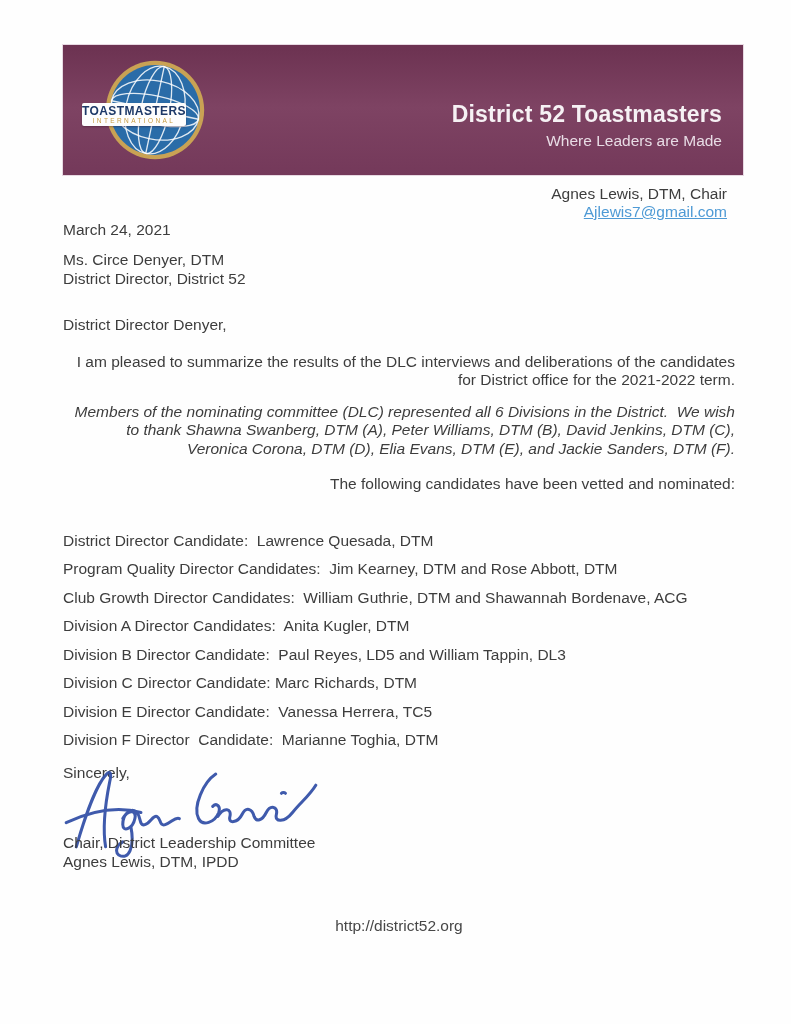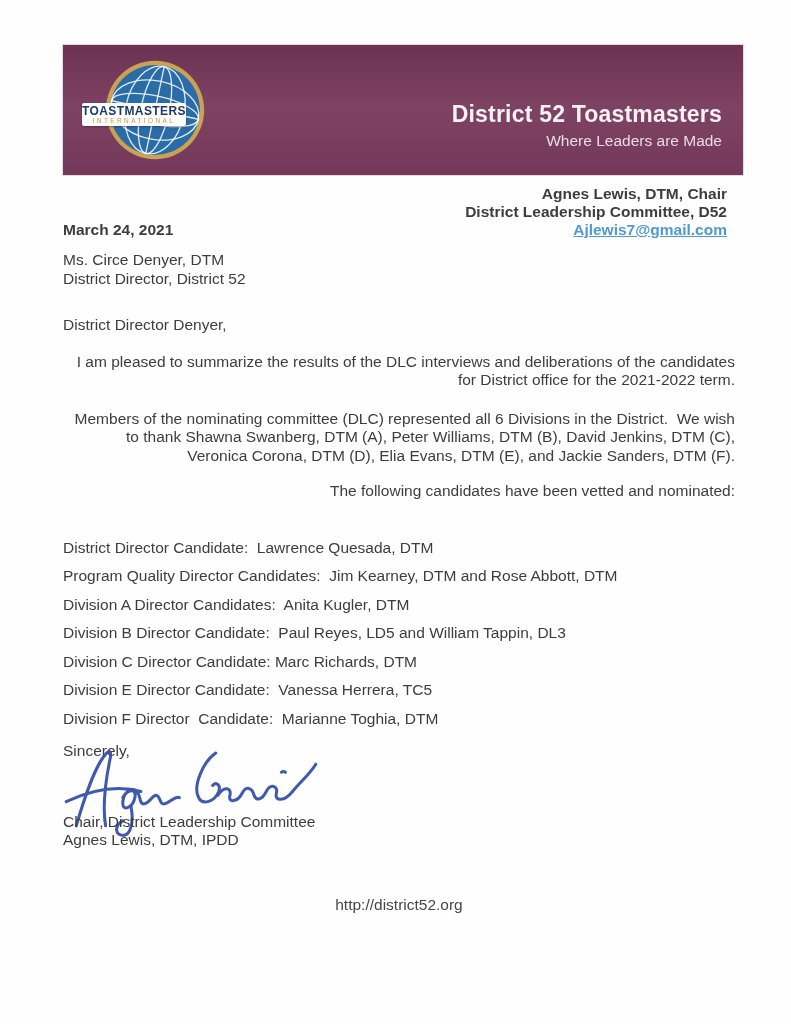--- a/index.html
+++ b/index.html
@@ -25,28 +25,28 @@
     display:flex;flex-direction:column;align-items:center;justify-content:center;
     box-shadow:0 1px 2px rgba(40,10,30,.35);
   }
   .logo-box .wordmark{font-weight:bold;font-size:12px;letter-spacing:.4px;color:#1d3968;line-height:12px;}
   .logo-box .wordmark2{font-size:6.5px;letter-spacing:2.4px;color:#c59a3f;line-height:8px;}
   .banner-text{position:absolute;right:21px;top:56px;text-align:right;}
   .org-title{font-size:23px;font-weight:bold;color:#f6f1f4;line-height:26px;letter-spacing:.2px;}
   .org-tagline{font-size:15.5px;color:#e8dce5;margin-top:5px;}
   
   .content{position:absolute;left:63px;top:175px;width:672px;font-size:15.5px;line-height:18.5px;}
-  .intro-row{position:relative;margin-top:10px;height:54px;font-weight:bold;}
+  .intro-row{position:relative;margin-top:10px;height:54px;}
   .contact{position:absolute;right:8px;top:0;text-align:right;line-height:18px;}
   .email-link{text-decoration:underline;cursor:pointer;}
   .date-line{position:absolute;left:0;bottom:0;line-height:18px;}
   .recipient{margin-top:12px;}
   .salutation{margin-top:28px;}
   .para1{margin-top:18px;}
-  .para2{margin-top:20px;}
+  .para2{margin-top:13px;font-style:italic;}
   .para3{margin-top:17px;}
   p,.pre{white-space:pre-wrap;margin:0;text-align:right;}
   .candidates{margin-top:33px;}
   .candidate-line{line-height:28.5px;white-space:pre-wrap;}
   .closing{margin-top:9px;}
   .signature-wrap{position:relative;height:52px;margin-top:0;}
   .signature-wrap svg{position:absolute;left:0;top:-16px;overflow:visible;}
   .signer{margin-top:0;position:relative;z-index:1;}
   .footer-url{margin-top:46px;text-align:center;color:#474747;}
 </style>
@@ -78,40 +78,40 @@
       <div class="org-title">District 52 Toastmasters</div>
       <div class="org-tagline">Where Leaders are Made</div>
     </div>
   </header>
 
   <div class="content">
 
     <div class="intro-row">
       <div class="contact">
         <div>Agnes Lewis, DTM, Chair</div>
-        <div>District Leadership Committee, D52</div>
         <a class="email-link" style="color:#4e9ad5">Ajlewis7@gmail.com</a>
       </div>
       <div class="date-line">March 24, 2021</div>
     </div>
 
     <div class="recipient">
       <div>Ms. Circe Denyer, DTM</div>
       <div>District Director, District 52</div>
     </div>
 
     <div class="salutation">District Director Denyer,</div>
 
     <p class="para1">I am pleased to summarize the results of the DLC interviews and deliberations of the candidates for District office for the 2021-2022 term.</p>
     <p class="para2">Members of the nominating committee (DLC) represented all 6 Divisions in the District.  We wish to thank Shawna Swanberg, DTM (A), Peter Williams, DTM (B), David Jenkins, DTM (C), Veronica Corona, DTM (D), Elia Evans, DTM (E), and Jackie Sanders, DTM (F).</p>
     <p class="para3">The following candidates have been vetted and nominated:</p>
 
     <div class="candidates">
       <div class="candidate-line">District Director Candidate:  Lawrence Quesada, DTM</div>
       <div class="candidate-line">Program Quality Director Candidates:  Jim Kearney, DTM and Rose Abbott, DTM</div>
+      <div class="candidate-line">Club Growth Director Candidates:  William Guthrie, DTM and Shawannah Bordenave, ACG</div>
       <div class="candidate-line">Division A Director Candidates:  Anita Kugler, DTM</div>
       <div class="candidate-line">Division B Director Candidate:  Paul Reyes, LD5 and William Tappin, DL3</div>
       <div class="candidate-line">Division C Director Candidate: Marc Richards, DTM</div>
       <div class="candidate-line">Division E Director Candidate:  Vanessa Herrera, TC5</div>
       <div class="candidate-line">Division F Director  Candidate:  Marianne Toghia, DTM</div>
     </div>
 
     <div class="closing">Sincerely,</div>
 
     <div class="signature-wrap">

